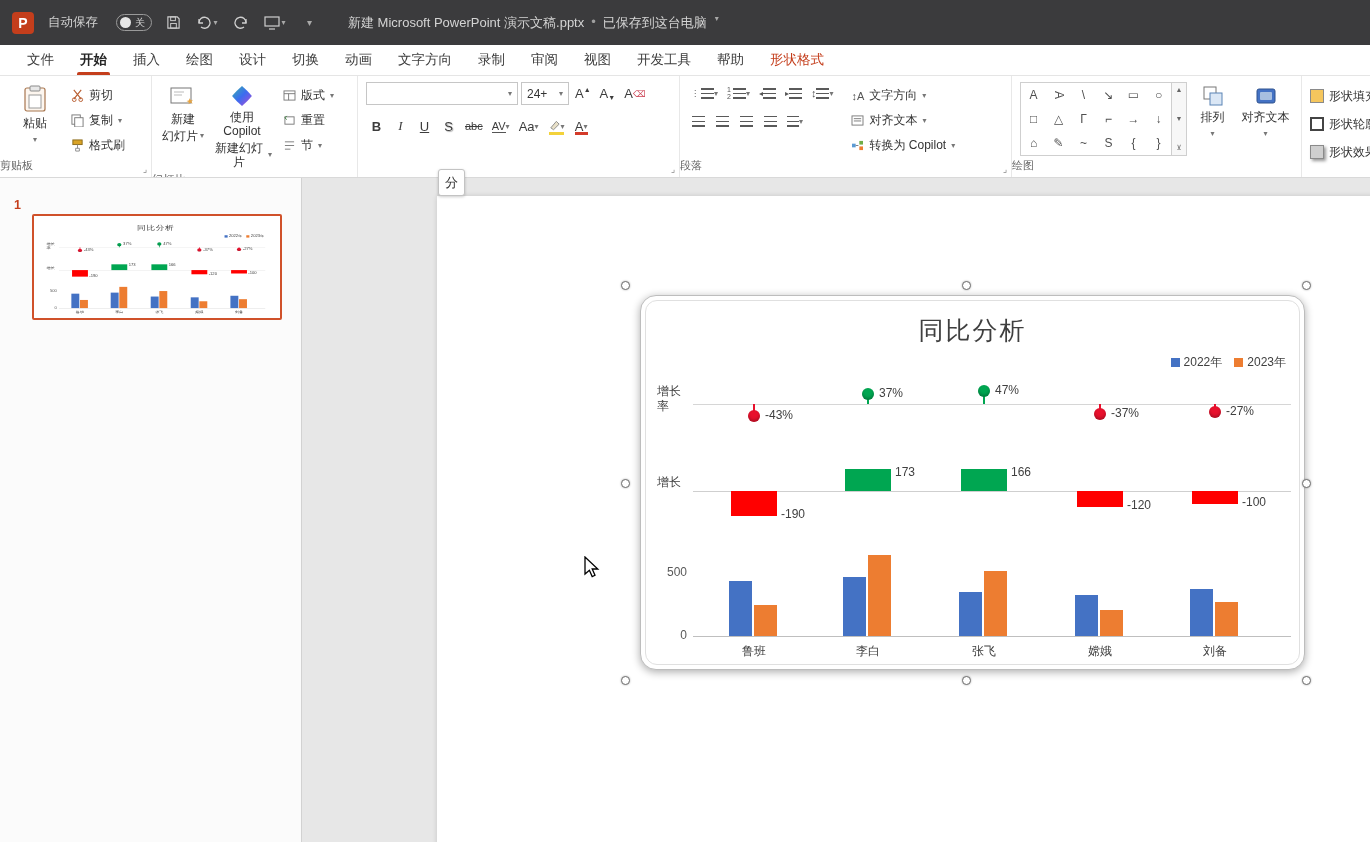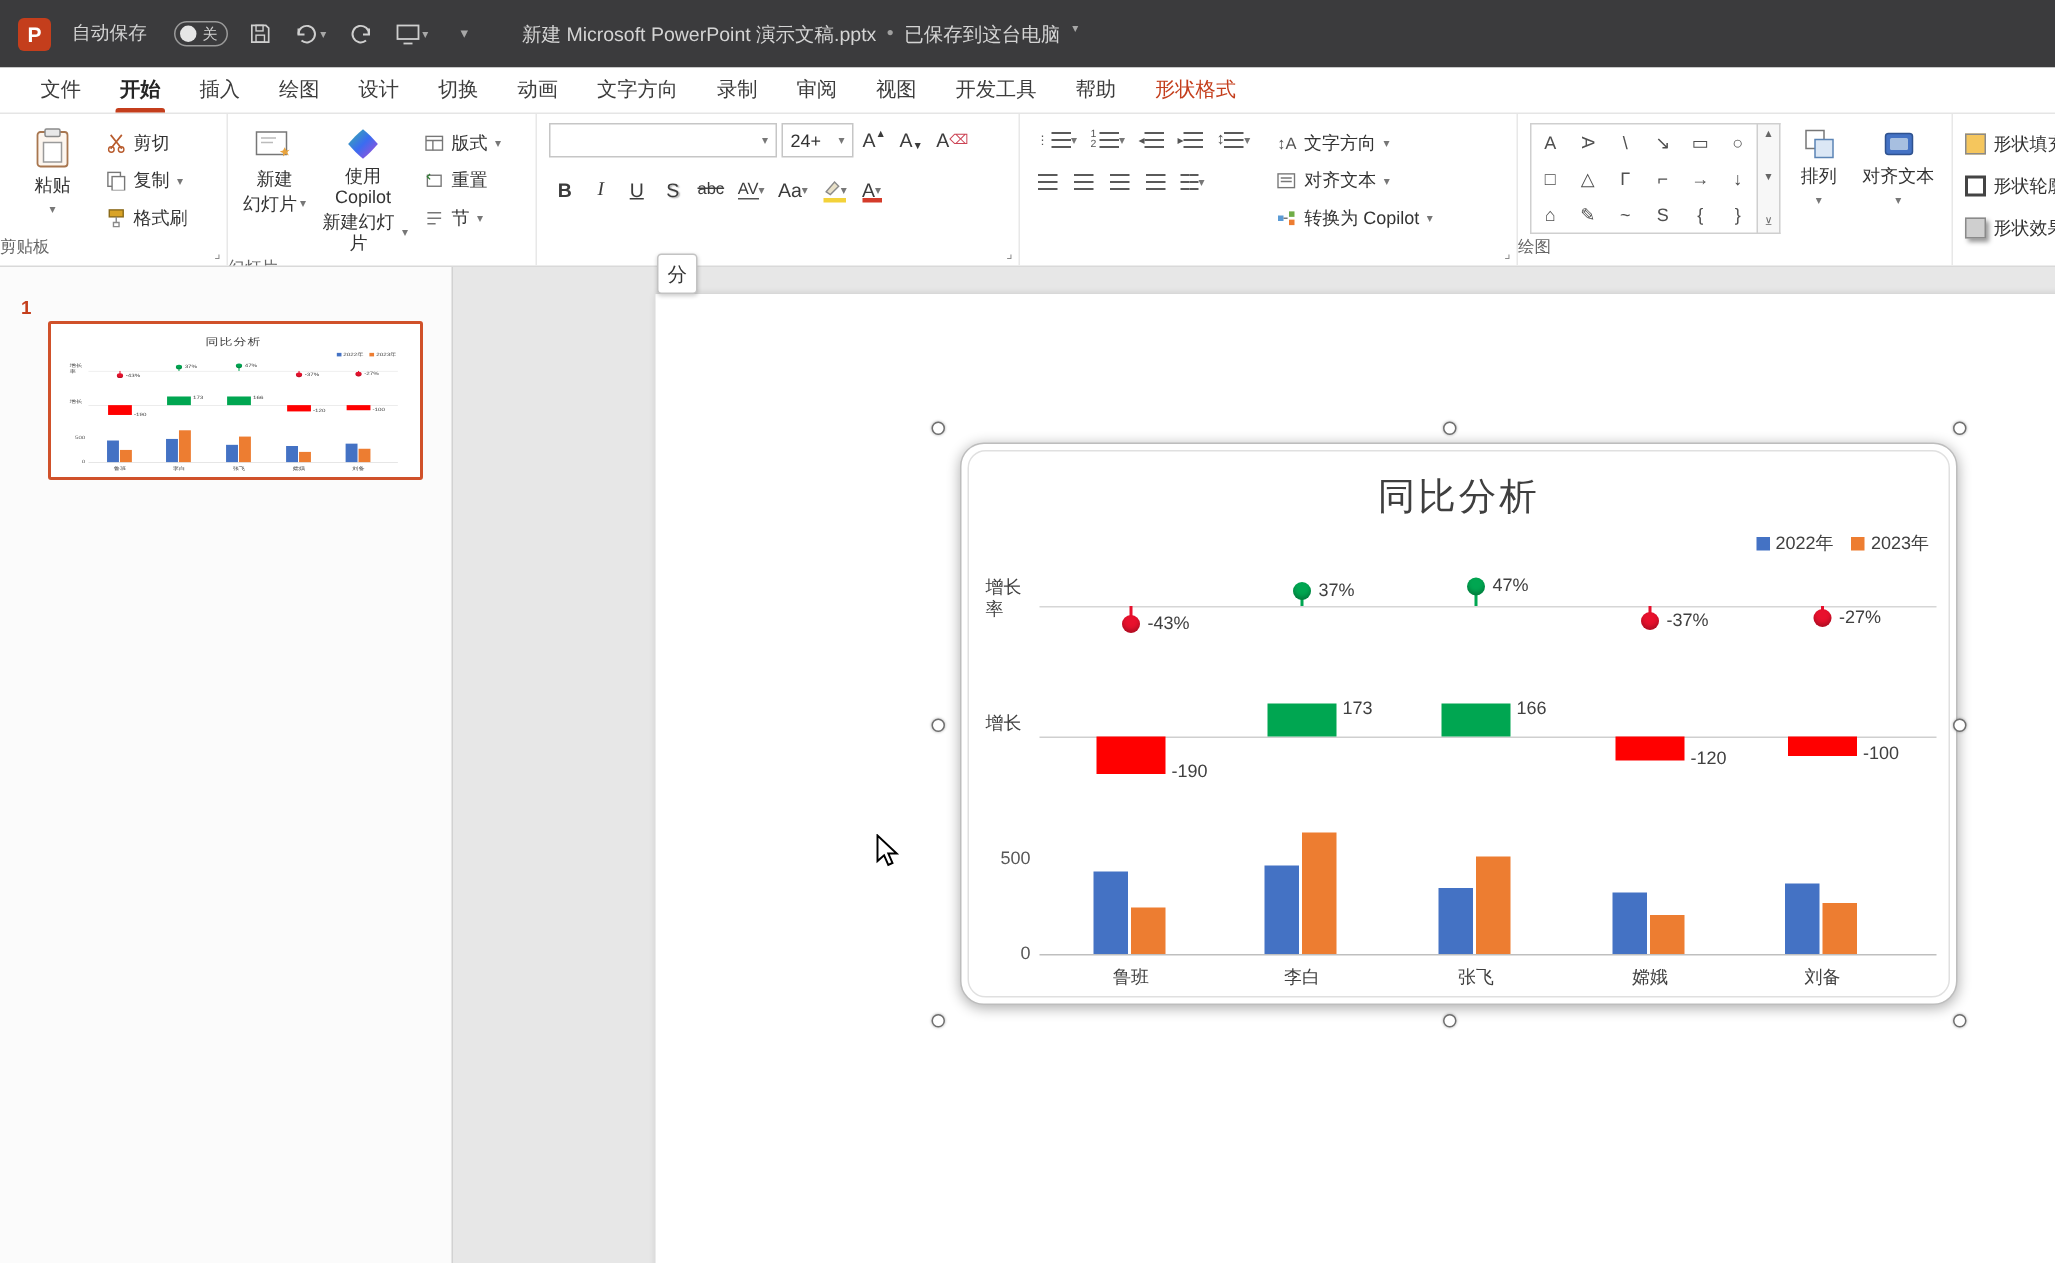--- a/index.html
+++ b/index.html
@@ -374,20 +374,21 @@
                 <rect x="1" y="4" width="4" height="4" fill="#5b9bd5"></rect>
                 <rect x="9" y="1" width="4" height="4" fill="#70ad47"></rect>
                 <rect x="9" y="7" width="4" height="4" fill="#ed7d31"></rect>
                 <path d="M5 6 h3" stroke="#777"></path>
               </svg>
             <span>转换为 Copilot</span>
             <span class="chev">▾</span>
           </div>
         </div>
       </div>
+      <div class="rg-label">段落</div>
       <div class="launcher">⌟</div>
     </div>
 
     <div class="rgroup" style="width:290px;">
       <div class="rg-body">
         <div style="display:flex;">
           <div class="gallery" id="shape-gallery">
               <div class="gal-shape">A</div>
               <div class="gal-shape vert">A</div>
               <div class="gal-shape">\</div>

